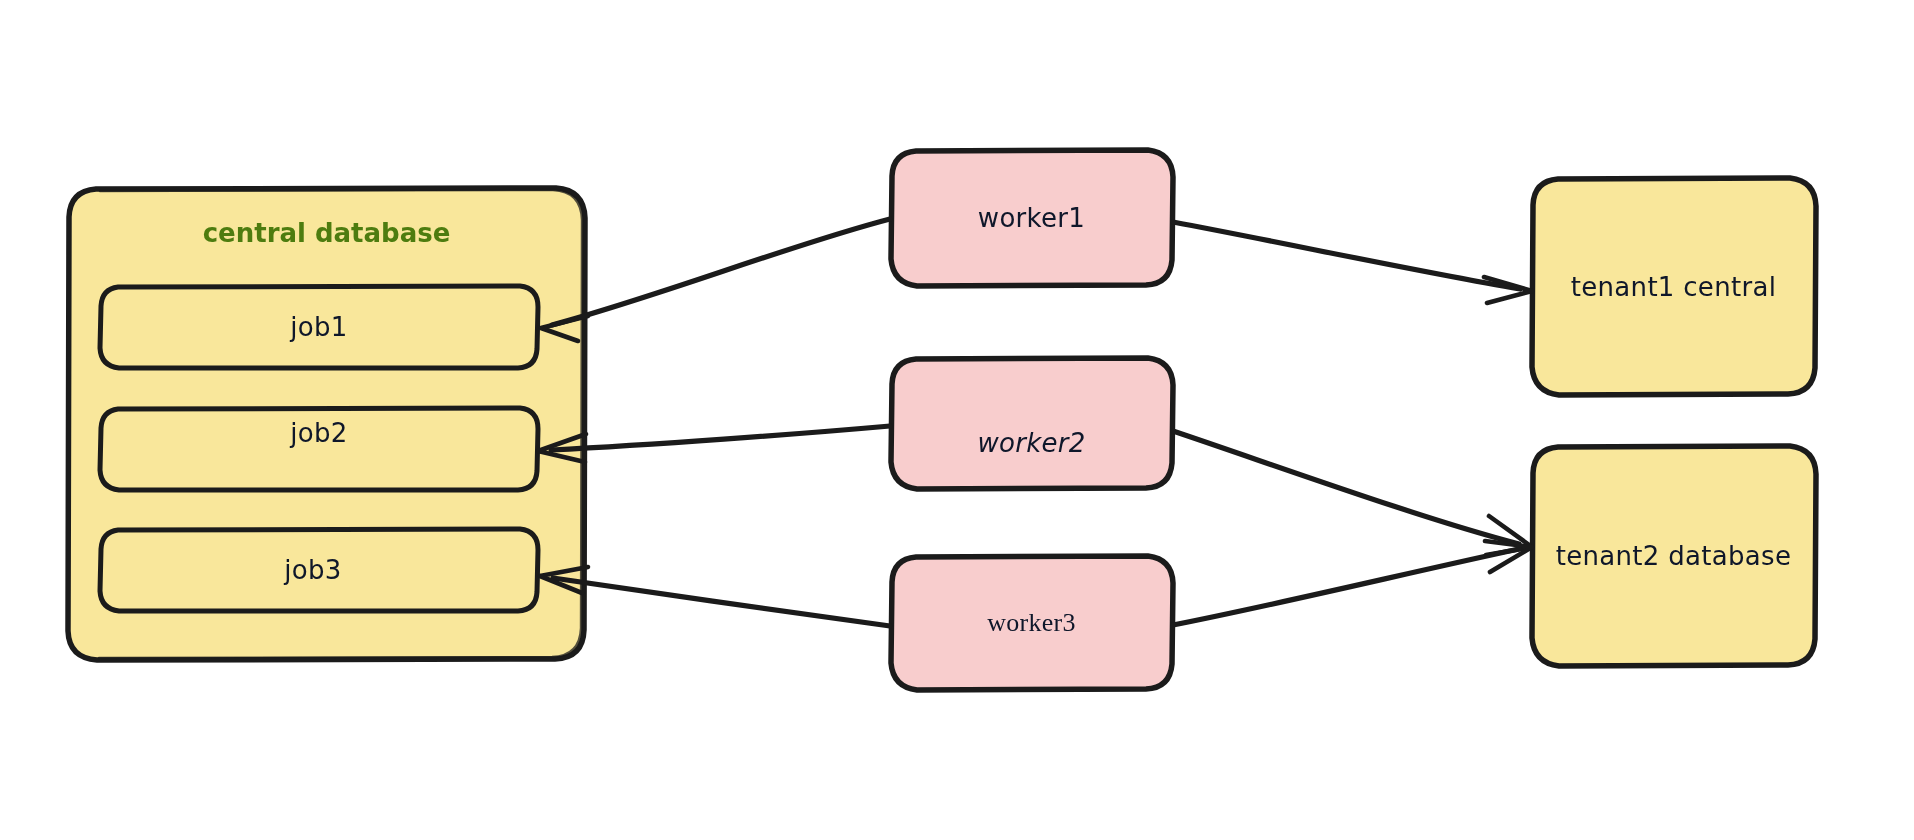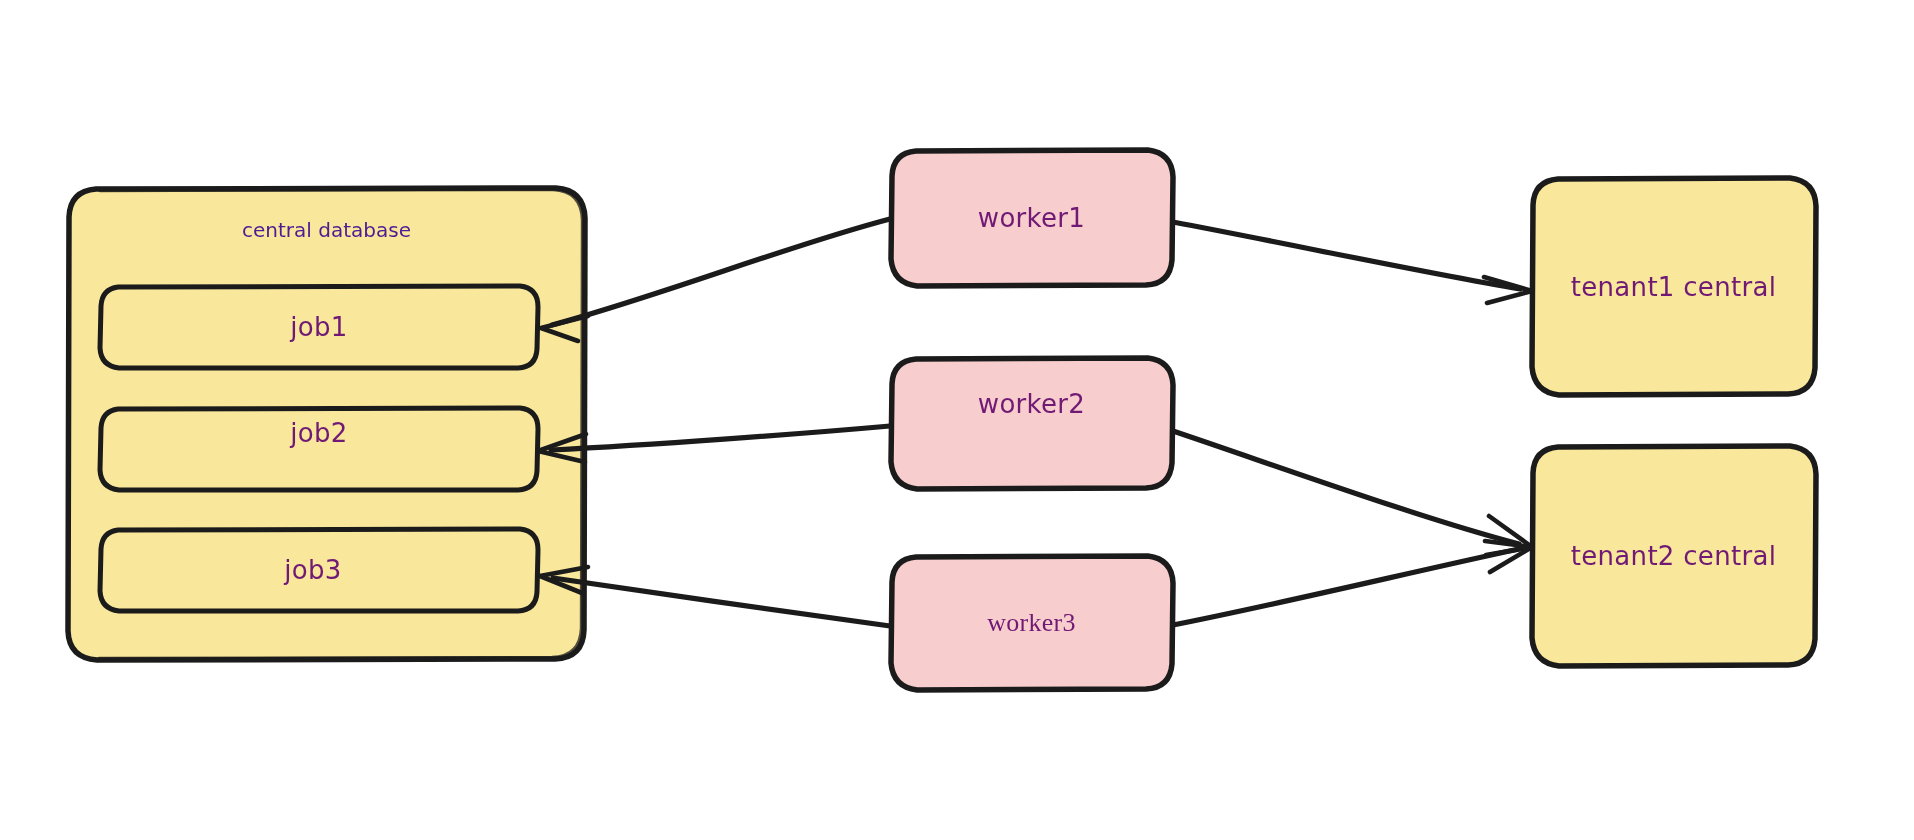--- a/index.html
+++ b/index.html
@@ -19,34 +19,35 @@
     inset: 0;
     width: 1914px;
     height: 840px;
   }
   .node-label {
     position: absolute;
     display: flex;
     align-items: center;
     justify-content: center;
     text-align: center;
-    color: #701a75;
+    color: #0f172a;
     font-family: "DejaVu Sans", sans-serif;
     font-size: 26px;
     letter-spacing: 0.3px;
     pointer-events: none;
     white-space: nowrap;
   }
   .group-title {
     position: absolute;
     text-align: center;
-    color: #4c1d95;
-    font-size: 20px;
+    color: #4d7c0f;
+    font-size: 26px;
     font-family: "DejaVu Sans", sans-serif;
     white-space: nowrap;
+    font-weight: bold;
   }
 </style>
 </head>
 <body>
 
 <svg id="canvas" viewBox="0 0 1914 840" xmlns="http://www.w3.org/2000/svg">
 
   <g>
     <path d="M 96,189 L 556,188 Q 584,190 585,218 L 584,630 Q 583,658 555,659 L 97,660 Q 69,658 68,631 L 69,217 Q 70,191 96,189 Z" fill="#f9e79b" stroke="#1b1b1b" stroke-width="5.5" stroke-linecap="round" stroke-linejoin="round"></path>
     <path d="M 100,191 L 553,190 Q 581,191 582,220 L 581,628 Q 580,656 552,657 L 99,658" fill="none" stroke="#1b1b1b" stroke-width="2.4" stroke-linecap="round" opacity="0.75"></path>
@@ -110,17 +111,17 @@
   </g>
 </svg>
 
 <div class="group-title" style="left:68px; top:218px; width:517px;">central database</div>
 
 <div class="node-label" style="left:100px; top:286px; width:438px; height:82px;">job1</div>
 <div class="node-label" style="left:100px; top:392px; width:438px; height:82px;">job2</div>
 <div class="node-label" style="left:94px; top:529px; width:438px; height:82px;">job3</div>
 
 <div class="node-label" style="left:890px; top:150px; width:283px; height:136px;">worker1</div>
-<div class="node-label" style="left:890px; top:338px; width:283px; height:131px;">worker2</div>
+<div class="node-label" style="left:890px; top:377px; width:283px; height:131px;font-style:italic;">worker2</div>
 <div class="node-label" style="left:890px; top:556px; width:283px; height:134px;font-family:Liberation Serif, serif;">worker3</div>
 
 <div class="node-label" style="left:1531px; top:178px; width:285px; height:217px;">tenant1 central</div>
-<div class="node-label" style="left:1531px; top:446px; width:285px; height:220px;">tenant2 central</div>
+<div class="node-label" style="left:1531px; top:446px; width:285px; height:220px;">tenant2 database</div>
 
 </body></html>

